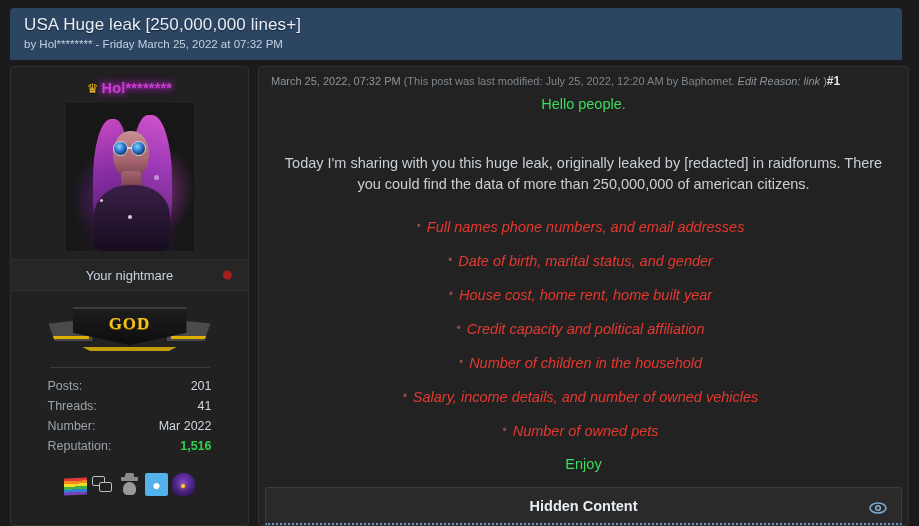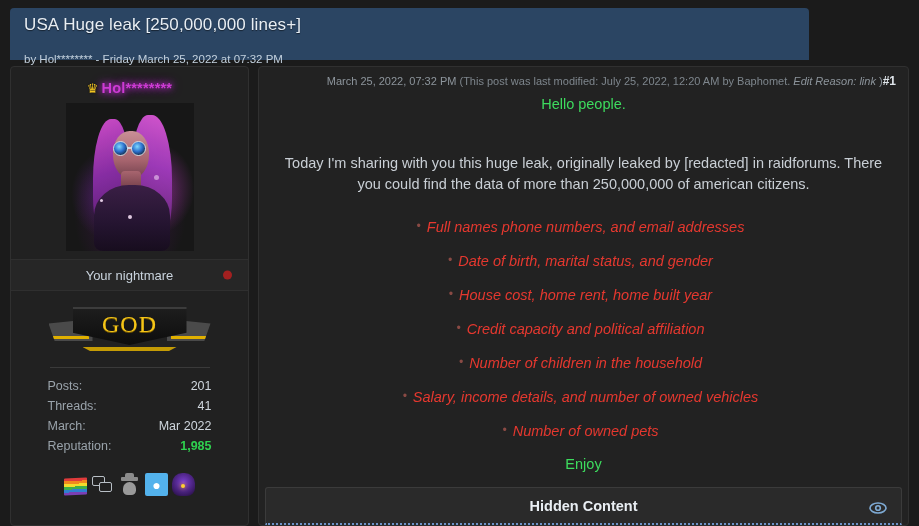--- a/index.html
+++ b/index.html
@@ -6,33 +6,33 @@
   html, body {
     width: 919px; height: 526px;
     background: #1b1b1b;
     font-family: "Liberation Sans", sans-serif;
     overflow: hidden;
   }
   .page { position: relative; width: 919px; height: 526px; background: #1b1b1b; }
 
   
   .thread-header {
-    position: absolute; left: 10px; top: 8px; width: 799px; height: 52px;
+    position: absolute; left: 10px; top: 8px; width: 892px; height: 52px;
     background: #2b4563;
     border-radius: 4px 4px 0 0;
     padding: 6px 14px 0 14px;
   }
   .thread-title {
     font-size: 17px; color: #e8eef4; font-weight: 400;
     letter-spacing: .1px; line-height: 22px;
     text-shadow: 0 1px 1px rgba(0,0,0,.5);
     white-space: nowrap;
   }
   .thread-sub {
-    font-size: 11.5px; color: #c3d1de; margin-top: 16px; line-height: 14px;
+    font-size: 11.5px; color: #c3d1de; margin-top: 1px; line-height: 14px;
     white-space: nowrap;
   }
 
   
   .post-row { position: absolute; left: 10px; top: 66px; width: 899px; height: 460px; display: flex; }
 
   
   .userpanel {
     width: 239px; background: #212121;
     border: 1px solid #303030; border-radius: 4px;
@@ -107,21 +107,21 @@
     content:""; position:absolute; left:4px; right:4px; bottom:2px; height:3px; background:#e0b000;
   }
   .rb-center {
     position: absolute; left: 24px; top: 4px; width: 114px; height: 38px;
     background: linear-gradient(180deg, #1d1d1d 0%, #0d0d0d 100%);
     clip-path: polygon(0 0, 100% 0, 100% 68%, 50% 100%, 0 68%);
     border-top: 2px solid #3c3c3c;
     display: flex; align-items: flex-start; justify-content: center;
   }
   .rb-label {
-    font-family: "Liberation Serif", serif; font-weight: normal; font-size: 24px;
+    font-family: "Liberation Serif", serif; font-weight: bold; font-size: 17px;
     color: #f5c518; letter-spacing: 1px; line-height: 30px;
     text-shadow: 0 1px 0 #7a5c00;
   }
   .rb-bar { position:absolute; left: 34px; right: 34px; top: 44px; height: 4px; background: #e0b000; opacity:.85;
     clip-path: polygon(0 0, 100% 0, 92% 100%, 8% 100%); }
 
   .rank-divider { width: 160px; height: 1px; background: #3a3a3a; margin-top: 12px; }
 
   .stats { width: 164px; margin-top: 11px; }
   .stat-row { display: flex; justify-content: space-between; align-items: baseline; height: 20px; }
@@ -152,21 +152,21 @@
   .badge-chat .b1 { position:absolute; left:1px; top:3px; width:13px; height:10px; border:1.5px solid #b8bfc6; border-radius:2px; }
   .badge-chat .b2 { position:absolute; left:8px; top:9px; width:13px; height:10px; border:1.5px solid #b8bfc6; border-radius:2px; background:#212121; }
 
   
   .postcontent {
     flex: 1; background: #222222;
     border: 1px solid #303030; border-radius: 4px;
     position: relative; overflow: hidden;
   }
   .post-meta {
-    display: flex; align-items: baseline; justify-content: flex-end;
+    display: flex; align-items: baseline; justify-content: flex-start;
     padding: 7px 12px 0 12px; height: 22px;
   }
   .post-meta-left { font-size: 11px; color: #8d959c; white-space: nowrap; }
   .post-meta-left .edited { color: #7e868d; }
   .post-meta-left .edit-reason { font-style: italic; }
   .post-number { font-size: 12px; font-weight: bold; color: #dfe5ea; }
 
   .post-body { padding: 4px 10px 0 10px; text-align: center; }
   .greeting { font-size: 14.5px; color: #3ddc5e; line-height: 22px; }
   .intro {
@@ -251,26 +251,26 @@
       <div class="stats">
         <div class="stat-row">
           <span class="stat-label">Posts:</span>
           <span class="stat-value">201</span>
         </div>
         <div class="stat-row">
           <span class="stat-label">Threads:</span>
           <span class="stat-value">41</span>
         </div>
         <div class="stat-row">
-          <span class="stat-label">March:</span>
+          <span class="stat-label">Number:</span>
           <span class="stat-value">Mar 2022</span>
         </div>
         <div class="stat-row">
           <span class="stat-label">Reputation:</span>
-          <span class="stat-value rep">1,985</span>
+          <span class="stat-value rep">1,516</span>
         </div>
       </div>
 
       <div class="badges">
         <span class="badge badge-flag"></span>
         <span class="badge badge-chat">
           <span class="b1"></span>
             <span class="b2"></span>
         </span>
         <span class="badge badge-spy">

